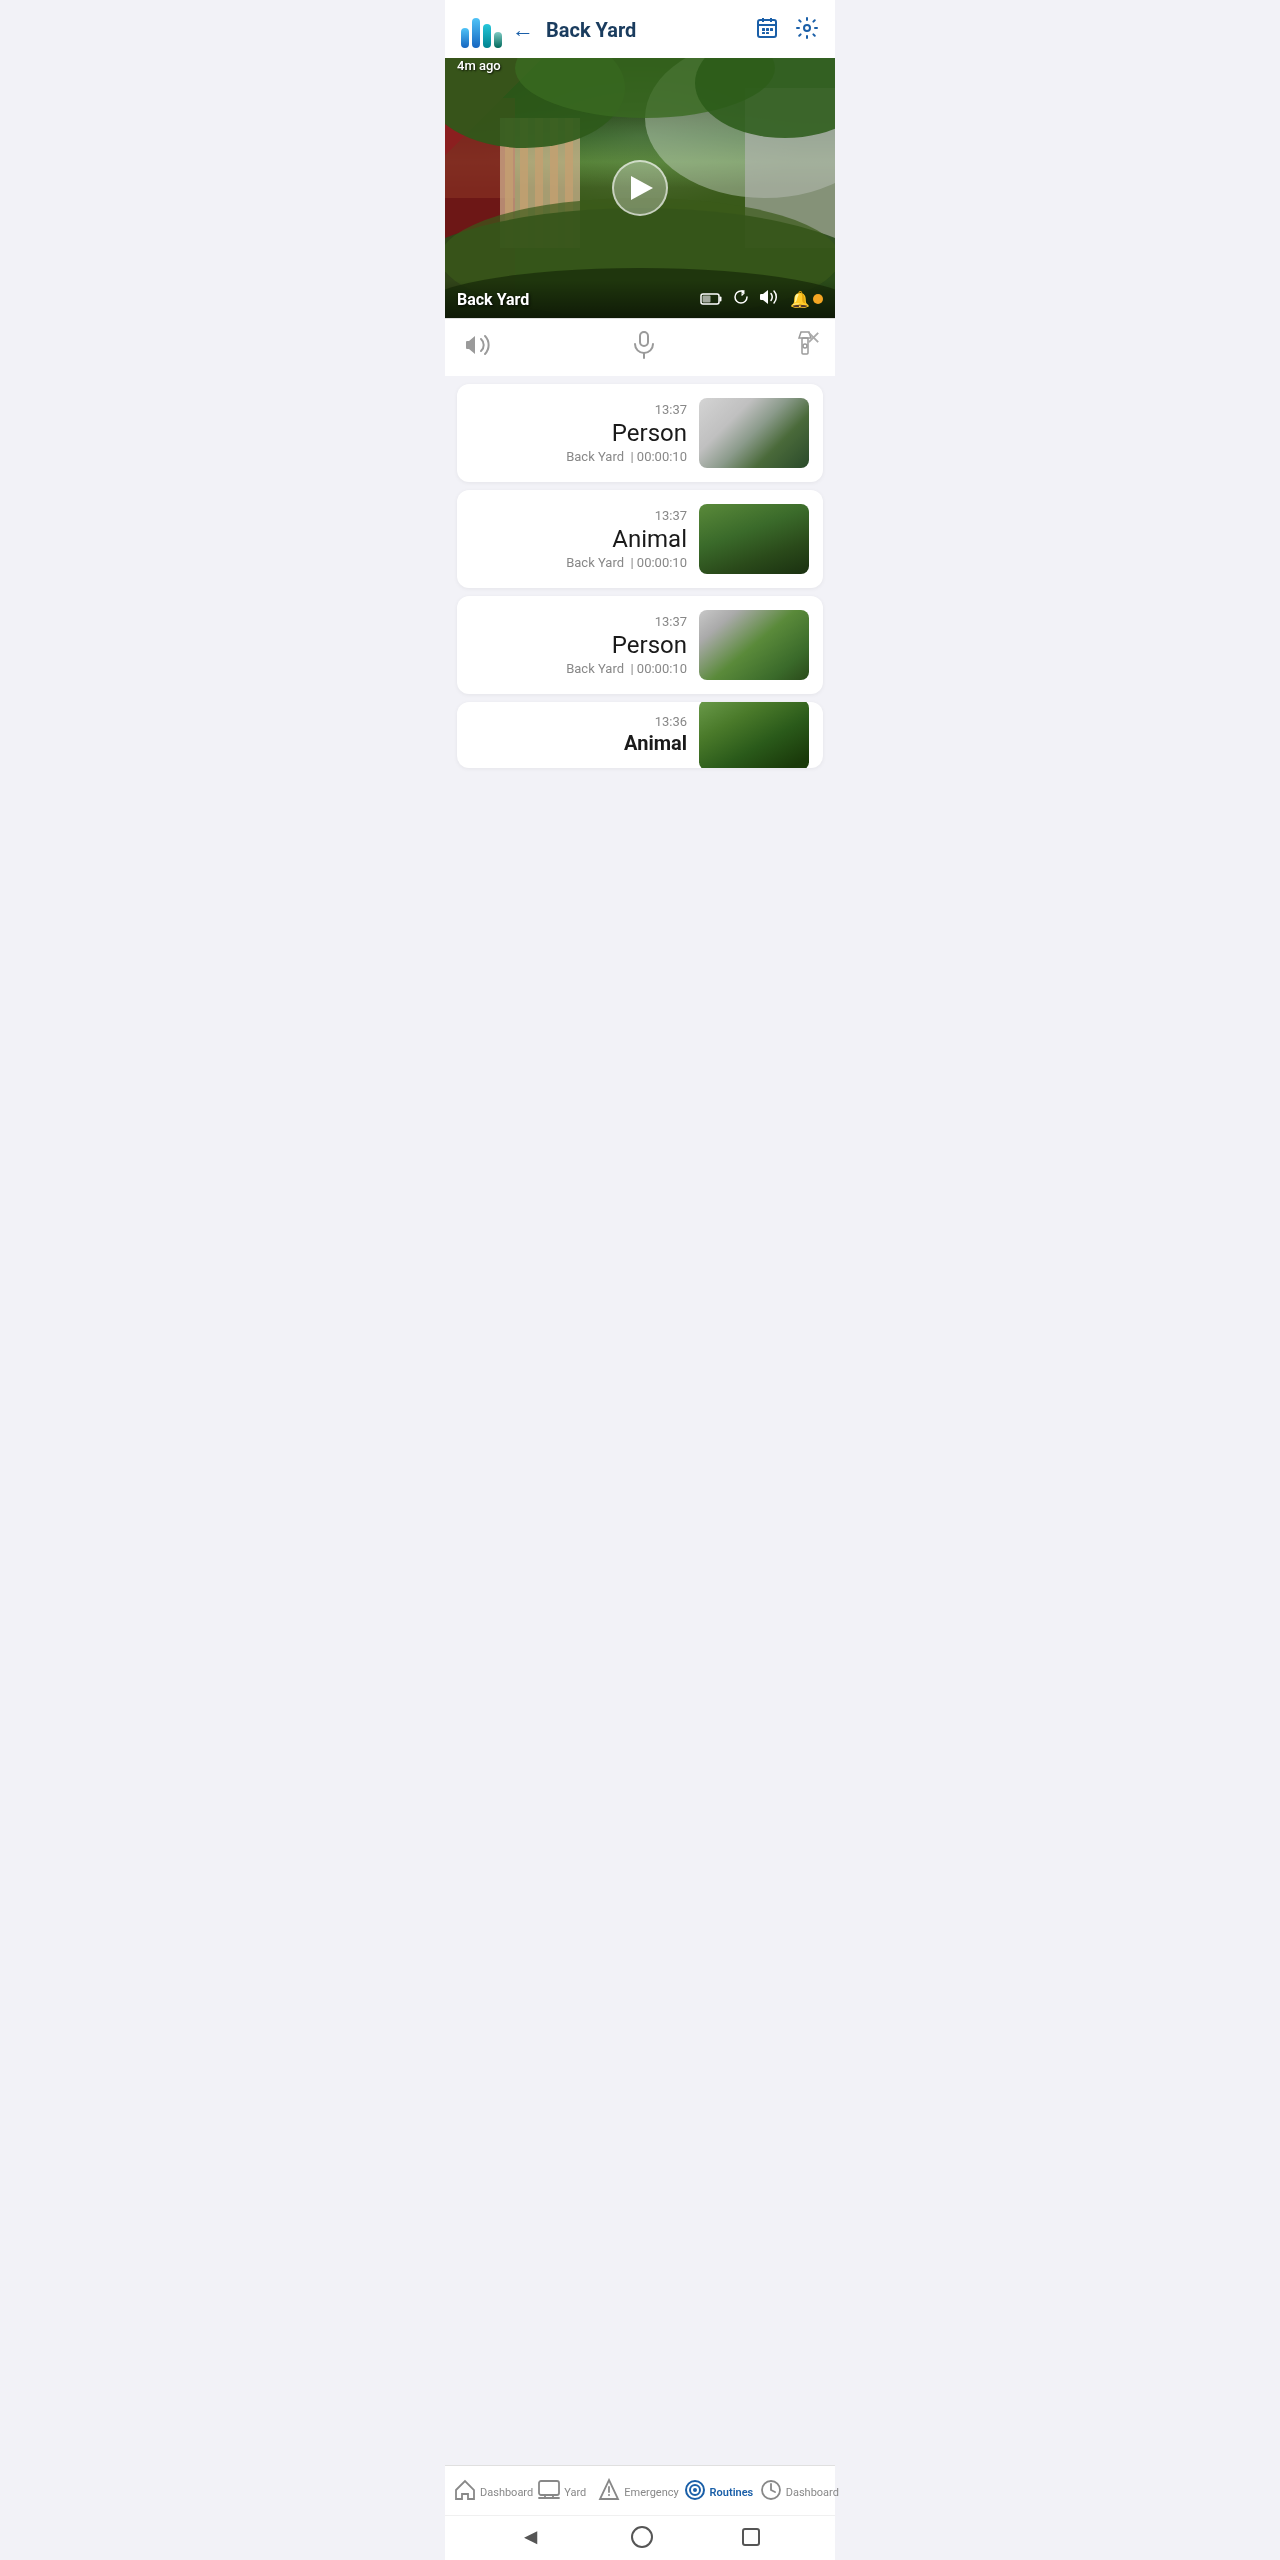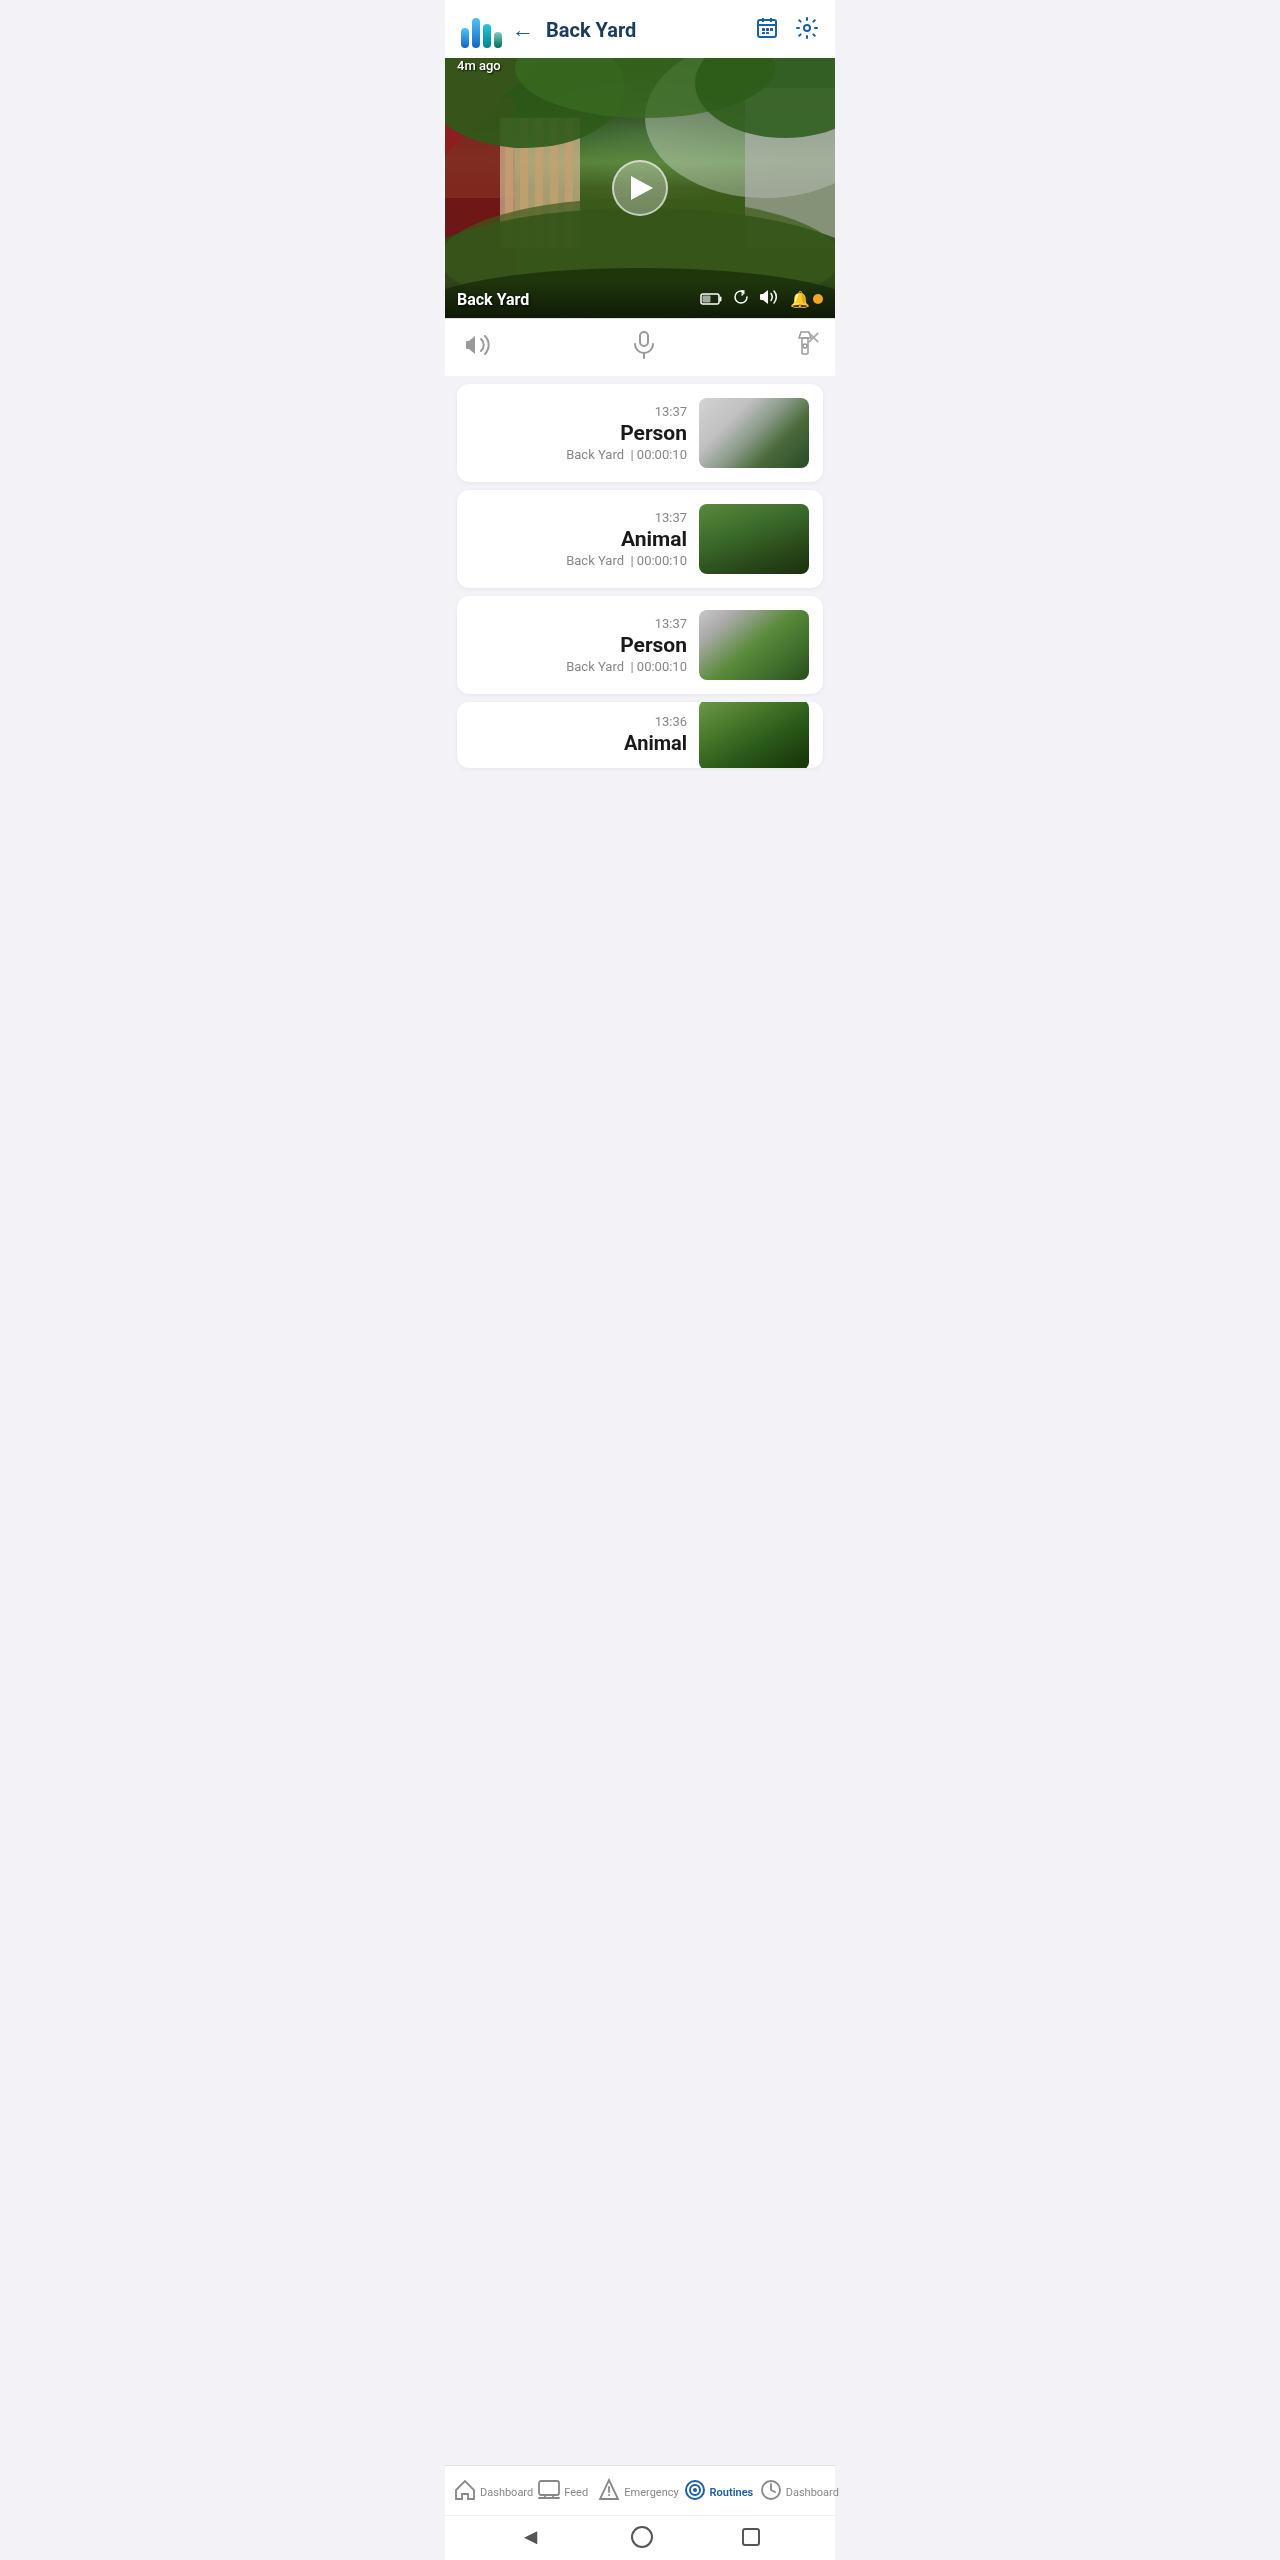--- a/index.html
+++ b/index.html
@@ -193,22 +193,22 @@
     .event-info {
       flex: 1;
       padding-right: 12px;
     }
     .event-time {
       font-size: 13px;
       color: #888;
       margin-bottom: 2px;
     }
     .event-type {
-      font-size: 21px;
-      font-weight: 700;
+      font-size: 24px;
+      font-weight: 400;
       color: #1a1a1a;
       margin-bottom: 2px;
     }
     .event-meta {
       font-size: 13px;
       color: #888;
     }
     .event-thumb {
       width: 110px;
       height: 70px;
@@ -540,21 +540,21 @@
 
     <div class="nav-item">
       <span class="nav-icon">
         <svg width="24" height="24" viewBox="0 0 24 24" fill="none">
           <rect x="2" y="3" width="20" height="14" rx="2" stroke="#888" stroke-width="1.8"></rect>
           <line x1="2" y1="20" x2="22" y2="20" stroke="#888" stroke-width="1.8" stroke-linecap="round"></line>
           <line x1="8" y1="20" x2="8" y2="17" stroke="#888" stroke-width="1.8"></line>
           <line x1="16" y1="20" x2="16" y2="17" stroke="#888" stroke-width="1.8"></line>
         </svg>
       </span>
-      <span class="nav-label">Feed</span>
+      <span class="nav-label">Yard</span>
     </div>
 
     <div class="nav-item">
       <span class="nav-icon">
         <svg width="24" height="24" viewBox="0 0 24 24" fill="none">
           <path d="M12 2l9 19H3L12 2z" stroke="#888" stroke-width="1.8" fill="none"></path>
           <line x1="12" y1="9" x2="12" y2="14" stroke="#888" stroke-width="1.8" stroke-linecap="round"></line>
           <circle cx="12" cy="17" r="1" fill="#888"></circle>
         </svg>
       </span>

